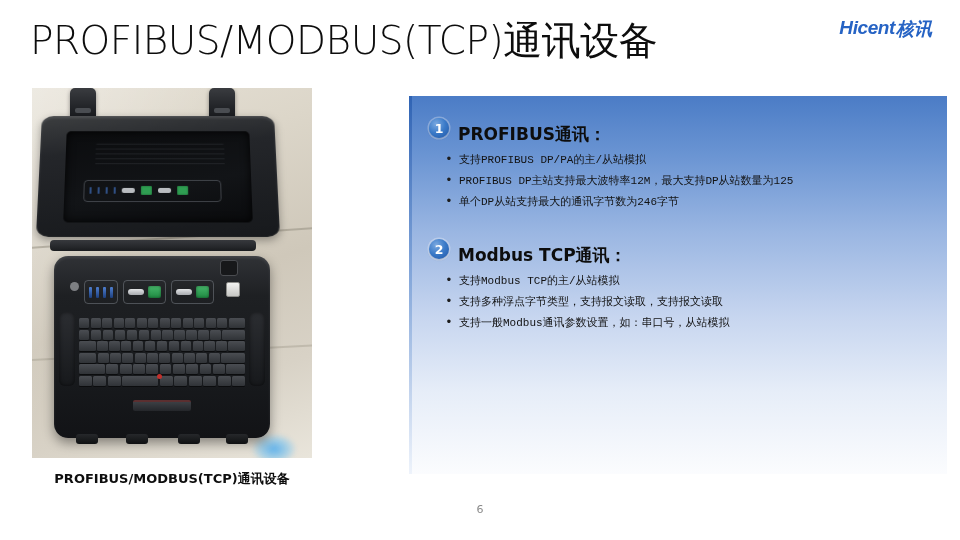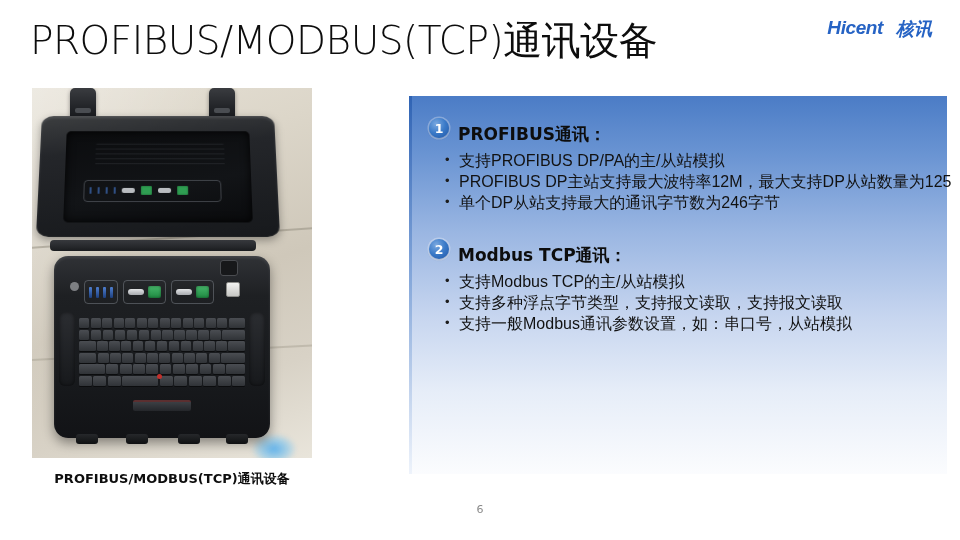--- a/index.html
+++ b/index.html
@@ -21,21 +21,21 @@
     position:absolute;right:28px;top:17px;
     display:flex;align-items:flex-start;gap:1px;
     color:#1f5bbf;white-space:nowrap;
   }
   .logo-latin{
     font-size:19px;font-weight:700;font-style:italic;letter-spacing:-0.4px;
     font-family:"Liberation Sans",sans-serif;color:#2663c4;
   }
   .logo-cjk{
     font-size:18px;font-weight:700;font-style:italic;letter-spacing:0px;
-    color:#2663c4;margin-left:12px;
+    color:#2663c4;margin-left:0;
     font-family:Liberation Serif, serif;
   }
 
   
   .photo-wrap{
     position:absolute;left:32px;top:88px;width:280px;height:370px;
     overflow:hidden;background:#cdc6ba;
   }
   .floor{
     position:absolute;inset:0;
@@ -180,22 +180,22 @@
     font-family:"DejaVu Sans","Liberation Sans",sans-serif;
   }
   .sec-title{
     font-size:17px;font-weight:700;color:#0d0d0d;white-space:nowrap;
     font-family:"DejaVu Sans","Liberation Sans",sans-serif;
     margin-top:13px;
   }
   .bullets{margin:4px 0 0 0;padding:0;list-style:none;}
   .bullets li{
     position:relative;padding-left:30px;
-    font-size:16px;line-height:21px;color:#121212;white-space:nowrap;
-    font-family:Liberation Sans, sans-serif;
+    font-size:11px;line-height:21px;color:#121212;white-space:nowrap;
+    font-family:Liberation Mono, monospace;
   }
   .bullets li:before{
     content:"•";position:absolute;left:16px;top:-1px;color:#1c1c1c;font-size:13px;
   }
 
   .page-num{
     position:absolute;left:0;right:0;top:503px;text-align:center;
     font-size:11px;color:#8a8a8a;
     font-family:"DejaVu Sans","Liberation Sans",sans-serif;
   }

